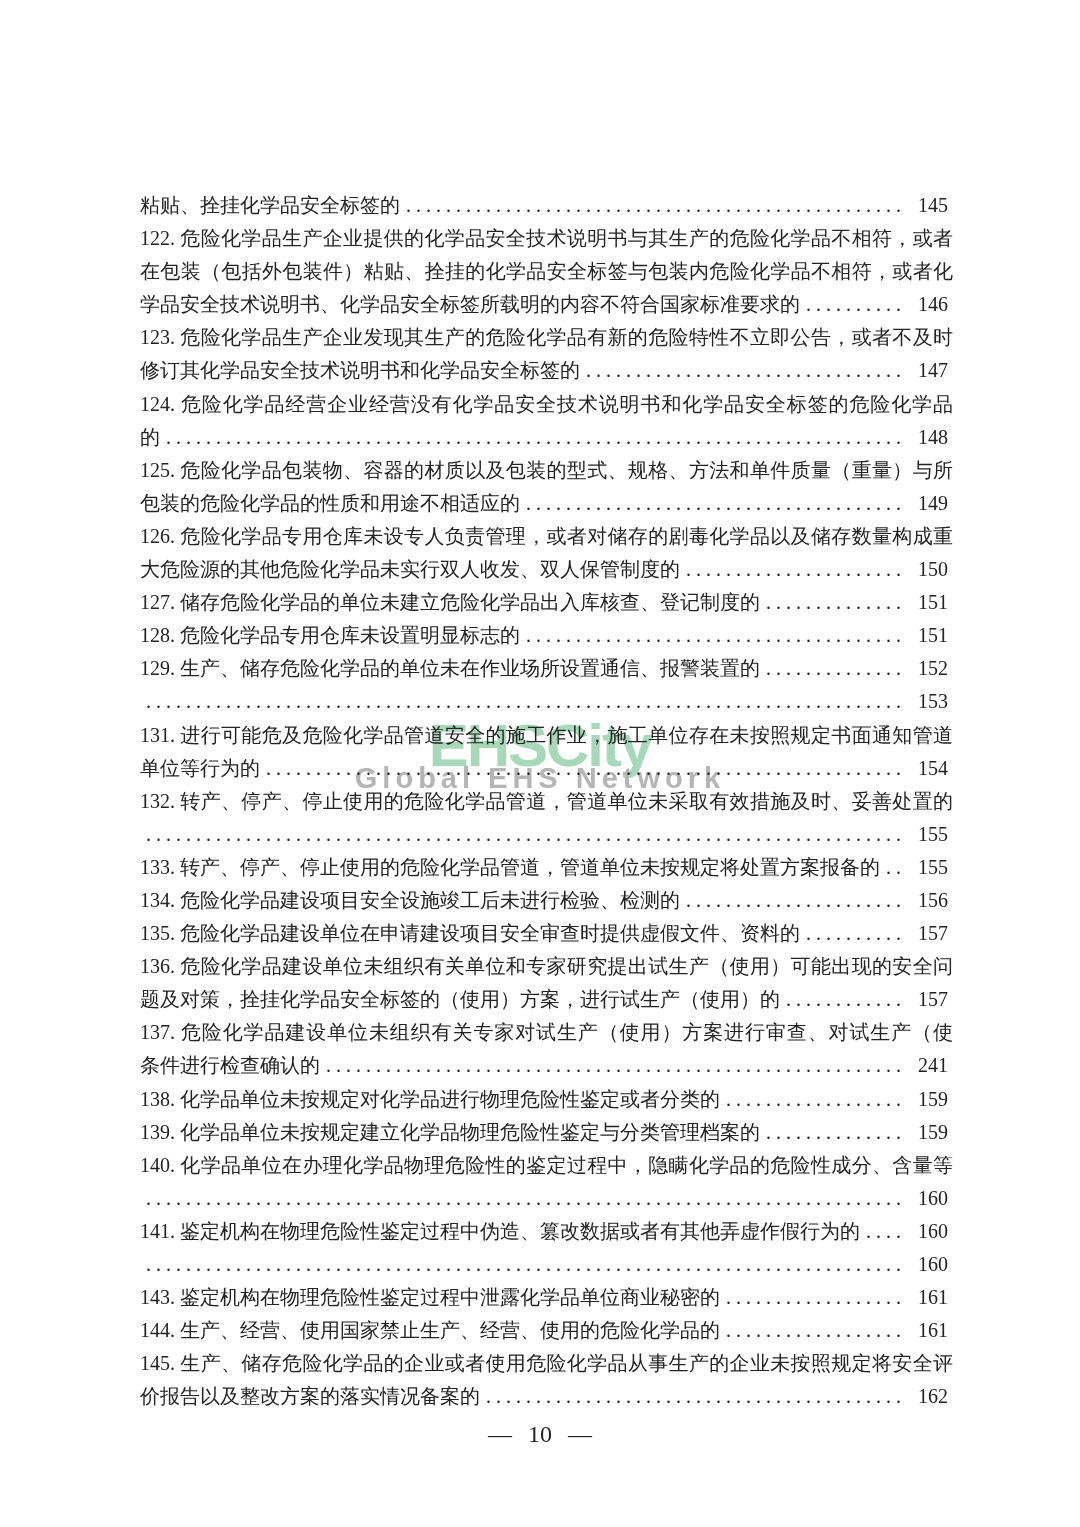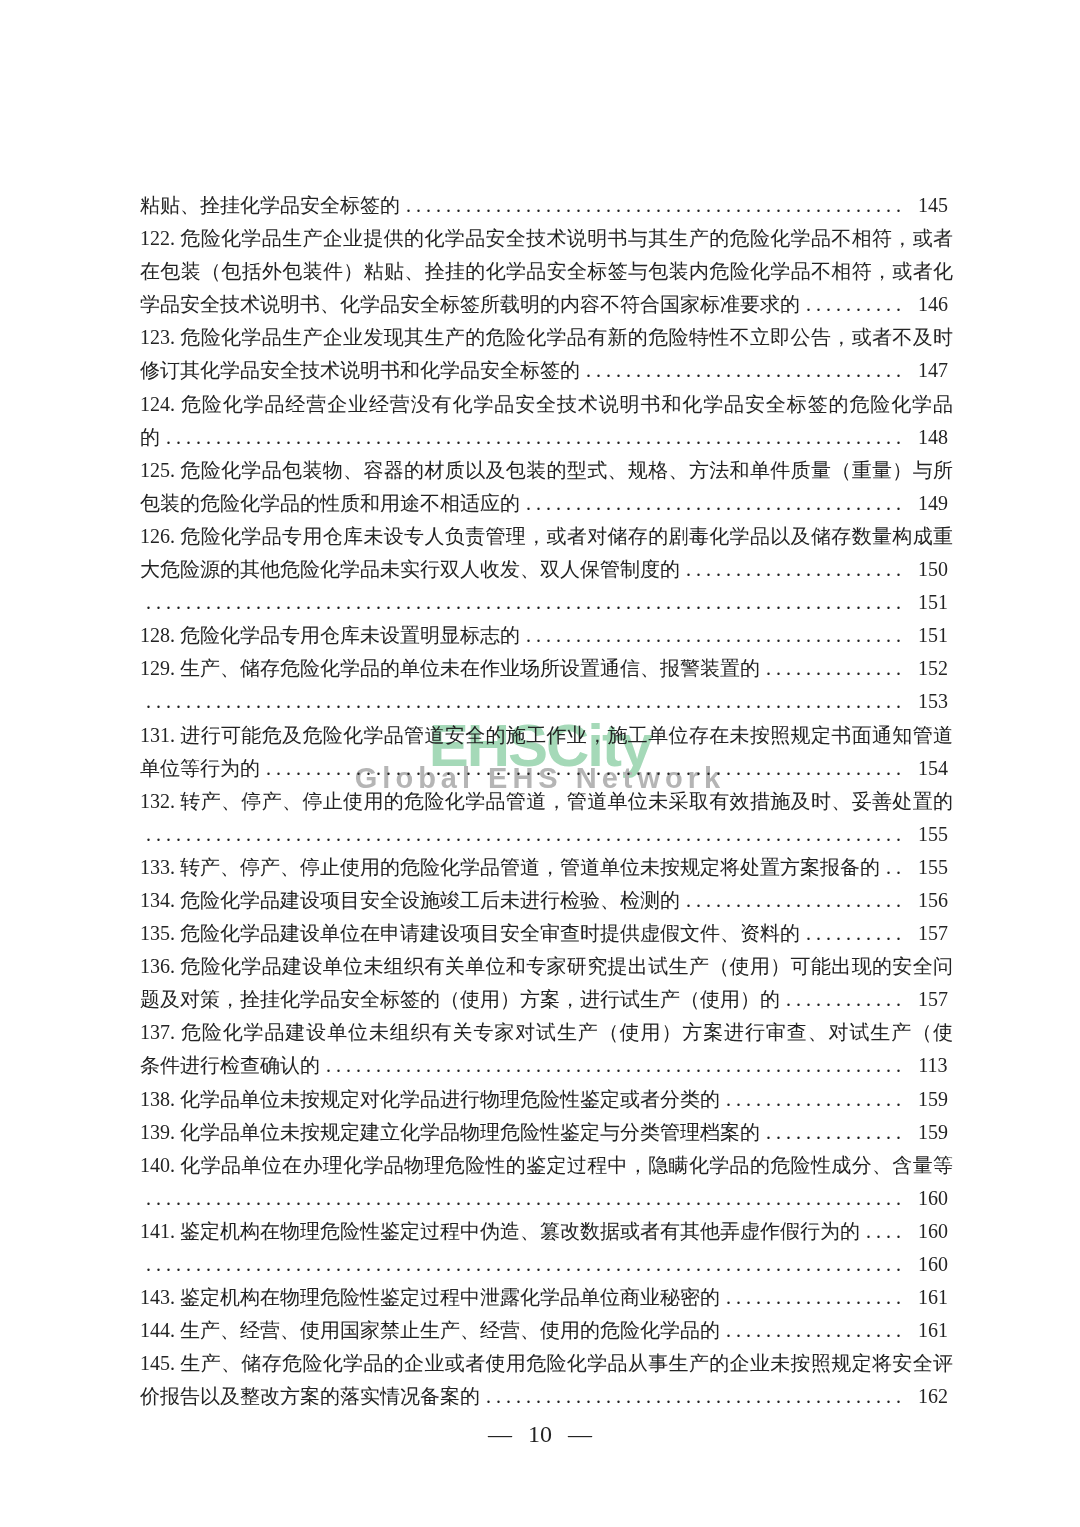--- a/index.html
+++ b/index.html
@@ -163,20 +163,21 @@
       <span class="t">126. 危险化学品专用仓库未设专人负责管理，或者对储存的剧毒化学品以及储存数量构成重</span>
       
       
     </div>
       <div class="line dots">
       <span class="t">大危险源的其他危险化学品未实行双人收发、双人保管制度的</span>
       <span class="leader"></span>
       <span class="pg">150</span>
     </div>
       <div class="line dots">
+      <span class="t">127. 储存危险化学品的单位未建立危险化学品出入库核查、登记制度的</span>
       <span class="leader"></span>
       <span class="pg">151</span>
     </div>
       <div class="line dots">
       <span class="t">128. 危险化学品专用仓库未设置明显标志的</span>
       <span class="leader"></span>
       <span class="pg">151</span>
     </div>
       <div class="line dots">
       <span class="t">129. 生产、储存危险化学品的单位未在作业场所设置通信、报警装置的</span>
@@ -233,21 +234,21 @@
       <span class="pg">157</span>
     </div>
       <div class="line justify">
       <span class="t">137. 危险化学品建设单位未组织有关专家对试生产（使用）方案进行审查、对试生产（使用）</span>
       
       
     </div>
       <div class="line dots">
       <span class="t">条件进行检查确认的</span>
       <span class="leader"></span>
-      <span class="pg">113</span>
+      <span class="pg">241</span>
     </div>
       <div class="line dots">
       <span class="t">138. 化学品单位未按规定对化学品进行物理危险性鉴定或者分类的</span>
       <span class="leader"></span>
       <span class="pg">159</span>
     </div>
       <div class="line dots">
       <span class="t">139. 化学品单位未按规定建立化学品物理危险性鉴定与分类管理档案的</span>
       <span class="leader"></span>
       <span class="pg">159</span>

